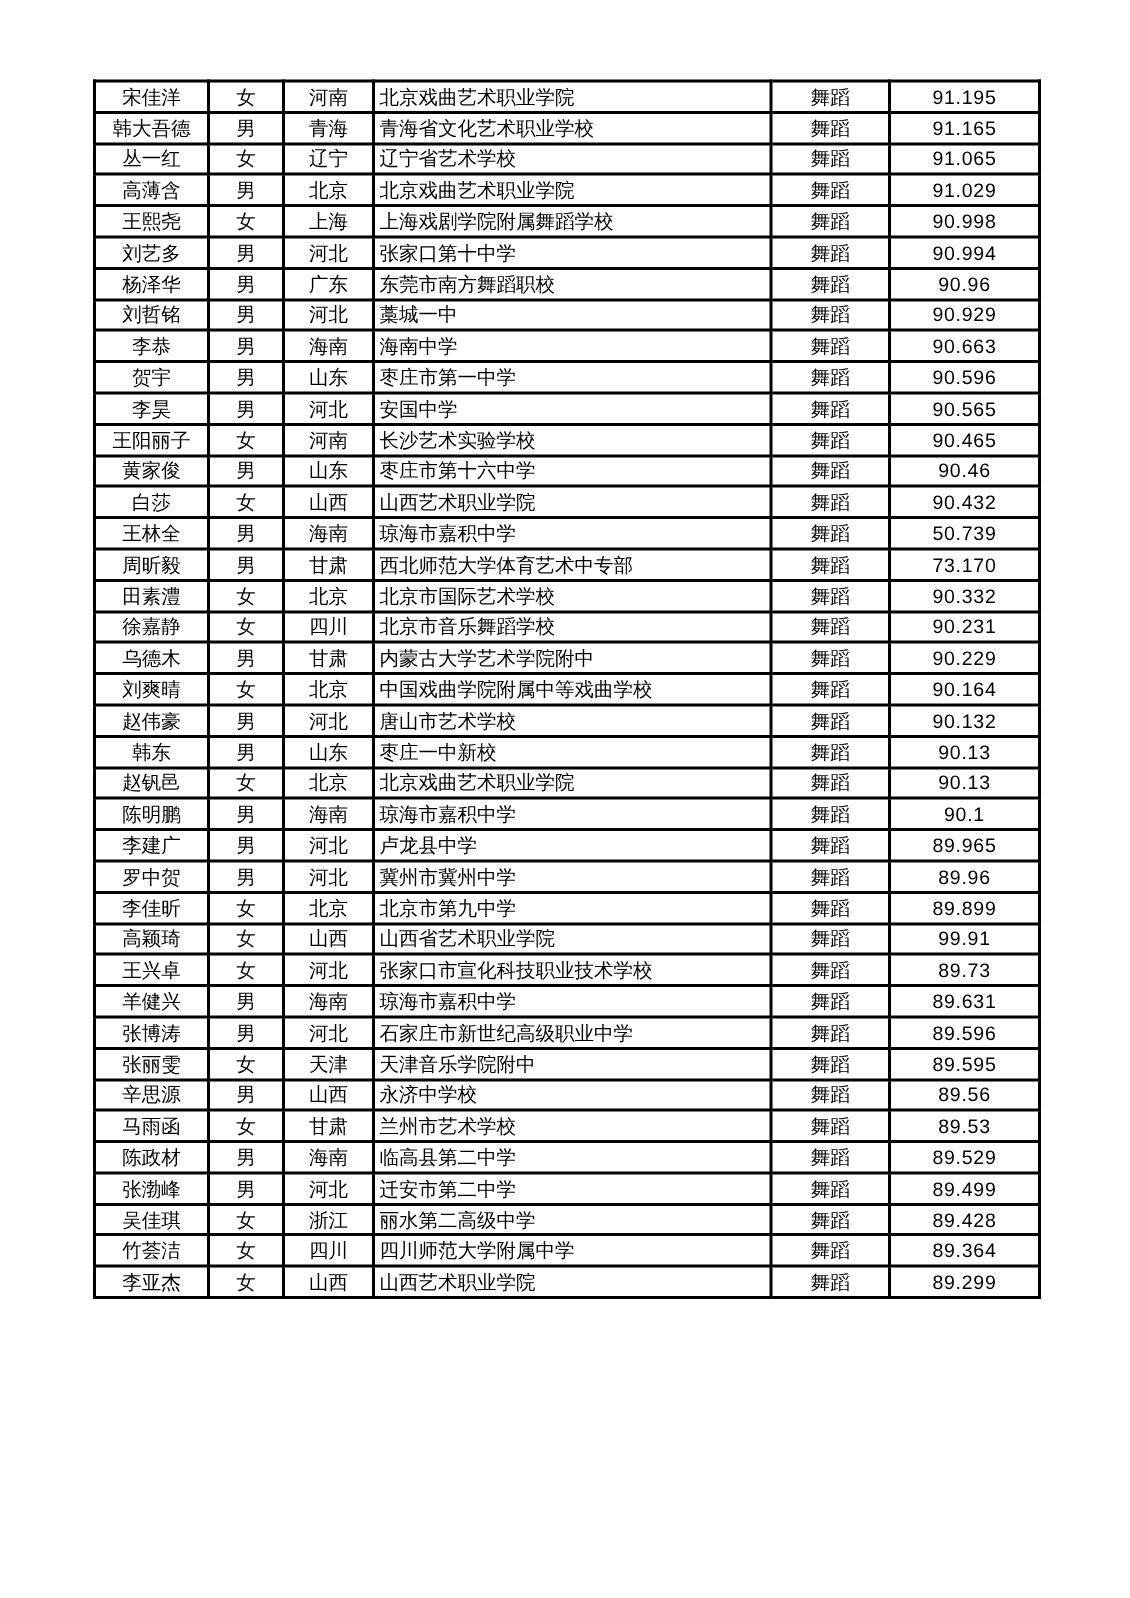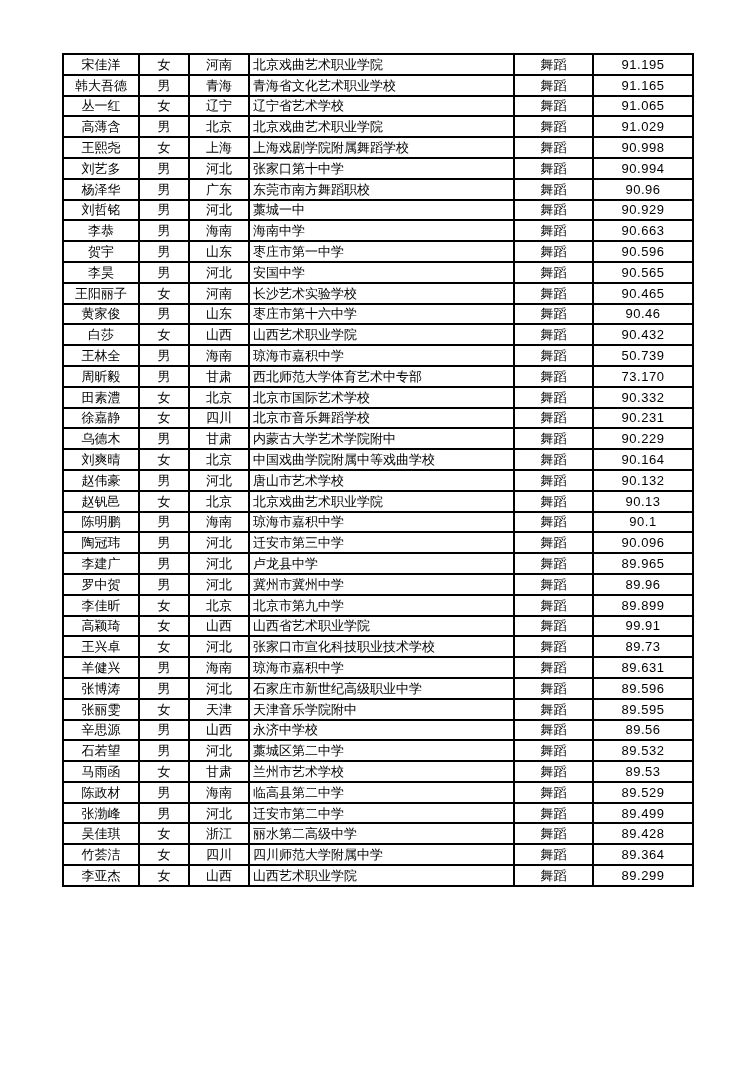--- a/index.html
+++ b/index.html
@@ -218,42 +218,42 @@
         </tr>
         <tr>
           <td class="c-name">赵伟豪</td>
           <td class="c-gender">男</td>
           <td class="c-province">河北</td>
           <td class="c-school">唐山市艺术学校</td>
           <td class="c-major">舞蹈</td>
           <td class="c-score">90.132</td>
         </tr>
         <tr>
+          <td class="c-name">韩东</td>
+          <td class="c-gender">男</td>
+          <td class="c-province">山东</td>
+          <td class="c-school">枣庄一中新校</td>
+          <td class="c-major">舞蹈</td>
+          <td class="c-score">90.13</td>
+        </tr>
+        <tr>
           <td class="c-name">赵钒邑</td>
           <td class="c-gender">女</td>
           <td class="c-province">北京</td>
           <td class="c-school">北京戏曲艺术职业学院</td>
           <td class="c-major">舞蹈</td>
           <td class="c-score">90.13</td>
         </tr>
         <tr>
           <td class="c-name">陈明鹏</td>
           <td class="c-gender">男</td>
           <td class="c-province">海南</td>
           <td class="c-school">琼海市嘉积中学</td>
           <td class="c-major">舞蹈</td>
           <td class="c-score">90.1</td>
-        </tr>
-        <tr>
-          <td class="c-name">陶冠玮</td>
-          <td class="c-gender">男</td>
-          <td class="c-province">河北</td>
-          <td class="c-school">迁安市第三中学</td>
-          <td class="c-major">舞蹈</td>
-          <td class="c-score">90.096</td>
         </tr>
         <tr>
           <td class="c-name">李建广</td>
           <td class="c-gender">男</td>
           <td class="c-province">河北</td>
           <td class="c-school">卢龙县中学</td>
           <td class="c-major">舞蹈</td>
           <td class="c-score">89.965</td>
         </tr>
         <tr>
@@ -312,28 +312,20 @@
           <td class="c-major">舞蹈</td>
           <td class="c-score">89.595</td>
         </tr>
         <tr>
           <td class="c-name">辛思源</td>
           <td class="c-gender">男</td>
           <td class="c-province">山西</td>
           <td class="c-school">永济中学校</td>
           <td class="c-major">舞蹈</td>
           <td class="c-score">89.56</td>
-        </tr>
-        <tr>
-          <td class="c-name">石若望</td>
-          <td class="c-gender">男</td>
-          <td class="c-province">河北</td>
-          <td class="c-school">藁城区第二中学</td>
-          <td class="c-major">舞蹈</td>
-          <td class="c-score">89.532</td>
         </tr>
         <tr>
           <td class="c-name">马雨函</td>
           <td class="c-gender">女</td>
           <td class="c-province">甘肃</td>
           <td class="c-school">兰州市艺术学校</td>
           <td class="c-major">舞蹈</td>
           <td class="c-score">89.53</td>
         </tr>
         <tr>

